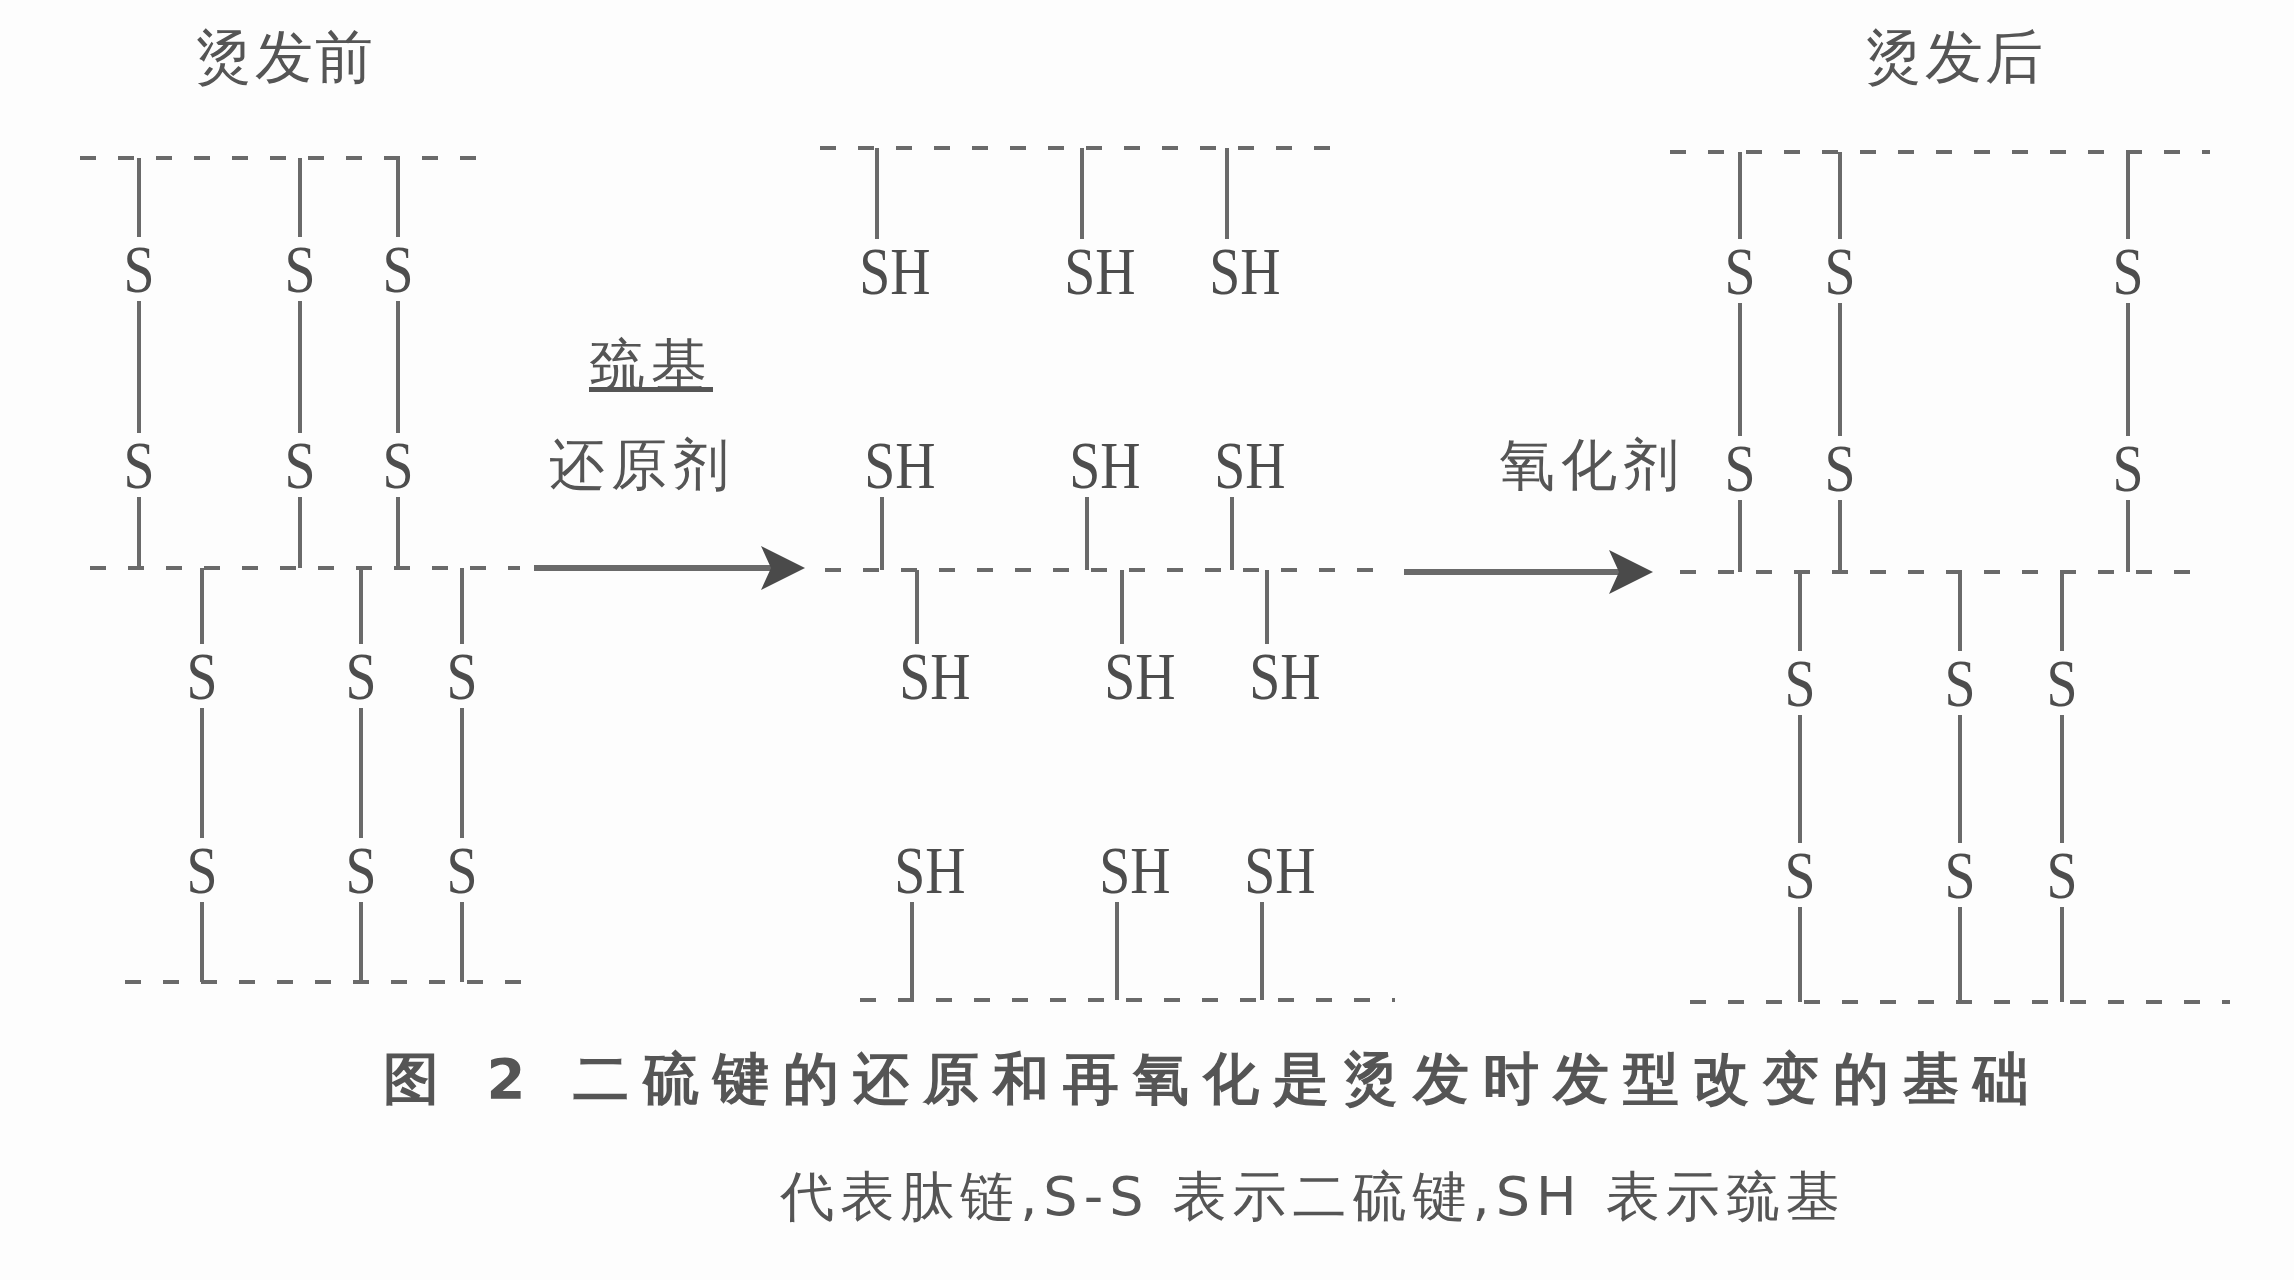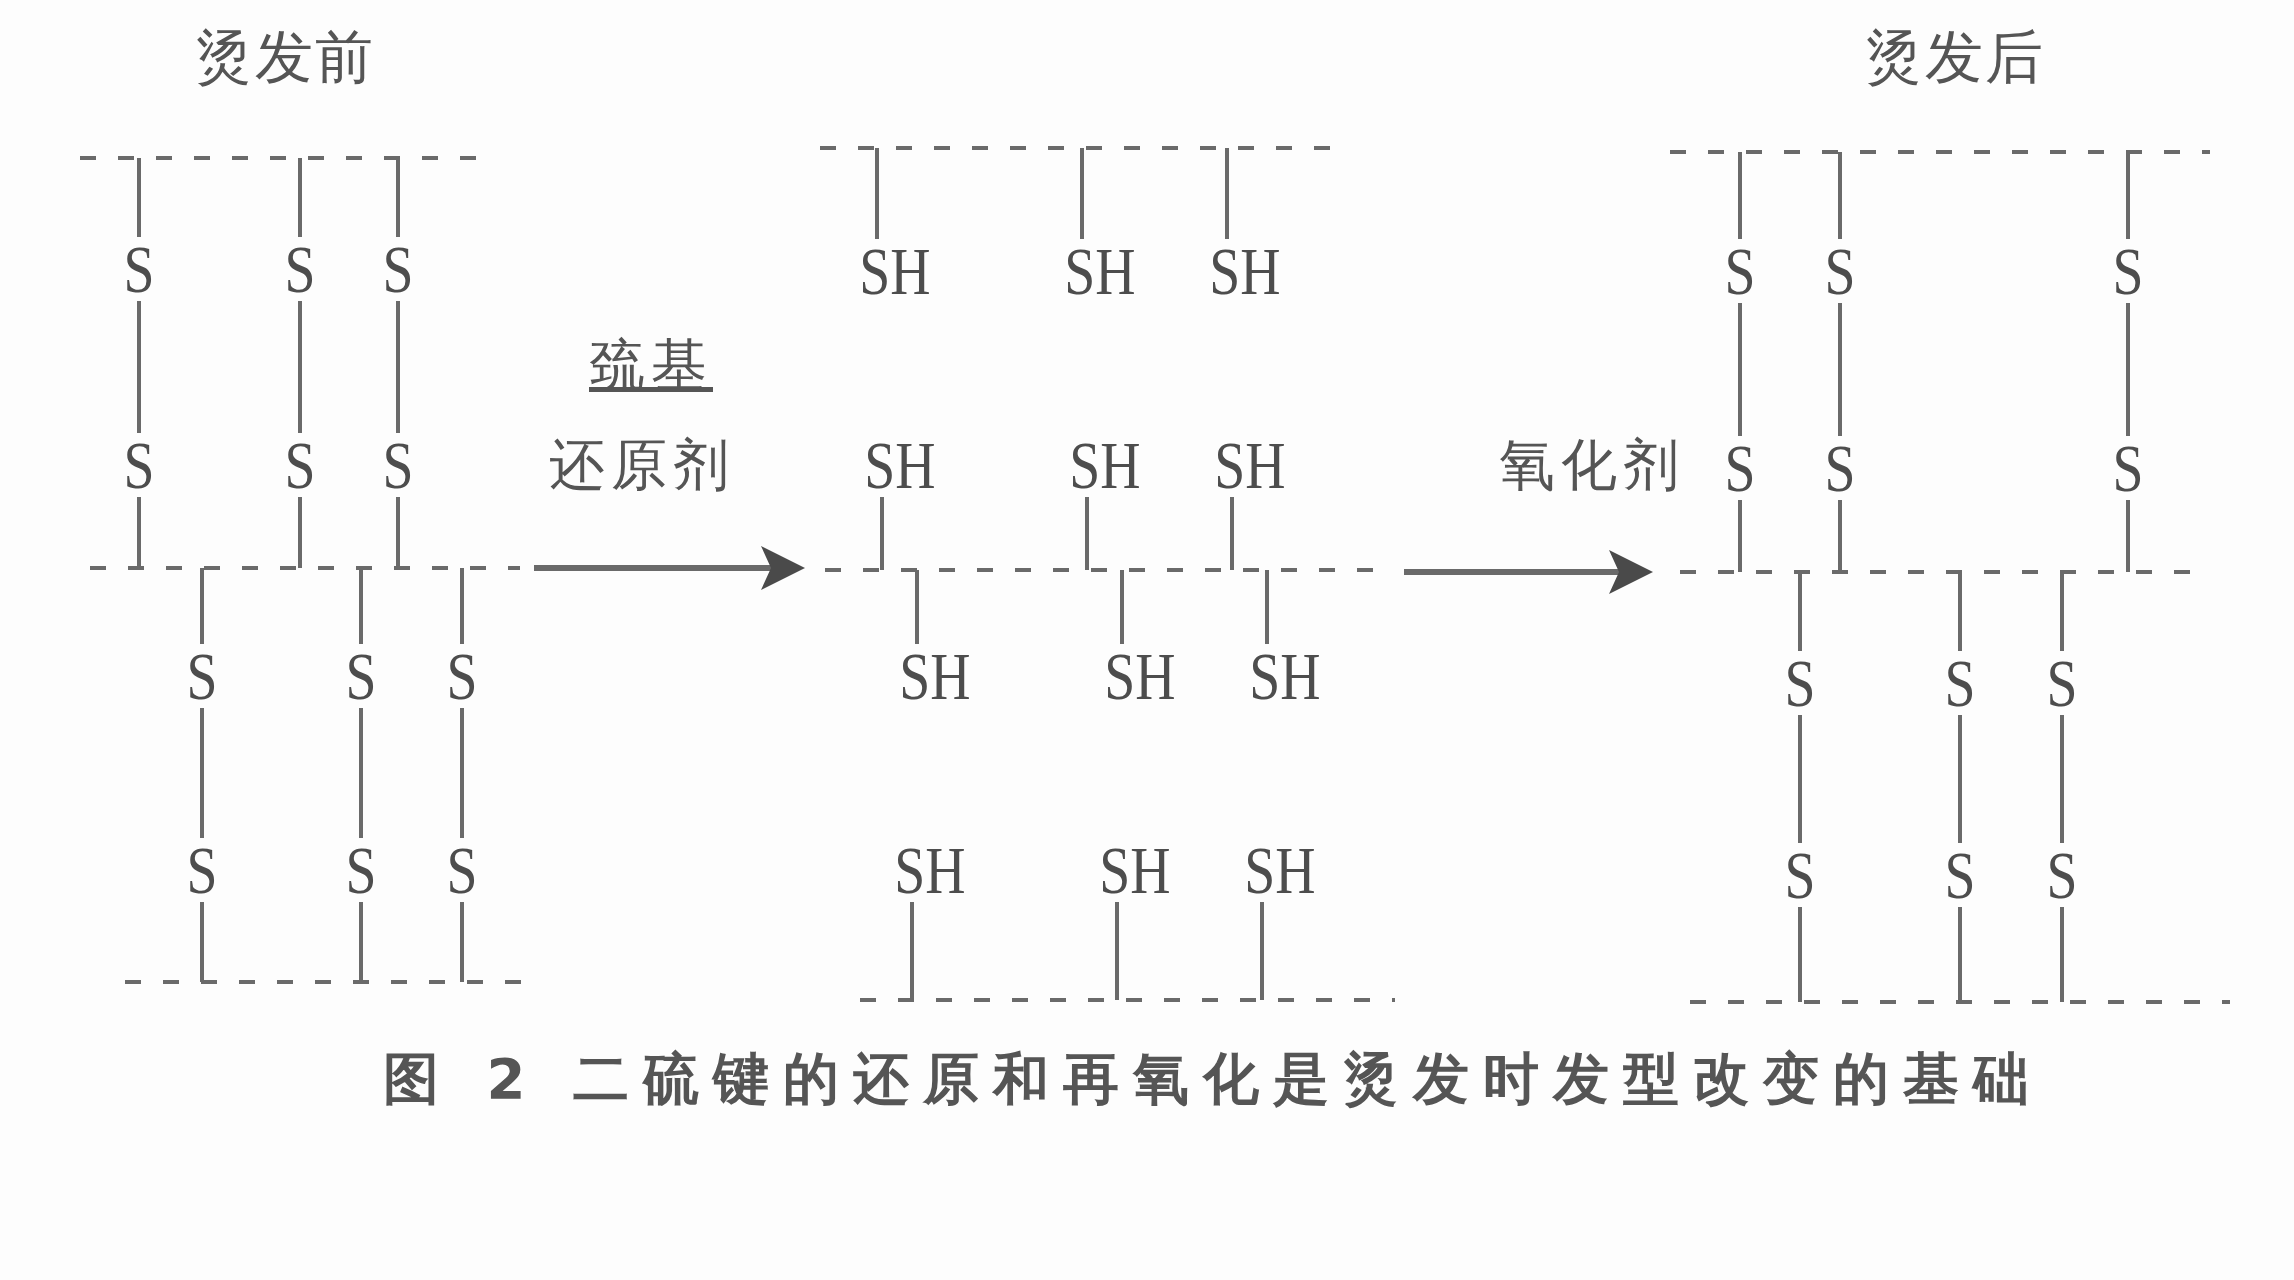--- a/index.html
+++ b/index.html
@@ -124,13 +124,14 @@
       <div class="lbl atom" style="left: 1250px; top: 465px;">SH</div>
       <div class="lbl atom" style="left: 935px; top: 676px;">SH</div>
       <div class="lbl atom" style="left: 1140px; top: 676px;">SH</div>
       <div class="lbl atom" style="left: 1285px; top: 676px;">SH</div>
       <div class="lbl atom" style="left: 930px; top: 870px;">SH</div>
       <div class="lbl atom" style="left: 1135px; top: 870px;">SH</div>
       <div class="lbl atom" style="left: 1280px; top: 870px;">SH</div>
     </div>
 
   <div class="lbl caption1" style="left:1170px; top:1080px;margin-left:43px;">图 2   二硫键的还原和再氧化是烫发时发型改变的基础</div>
+  <div class="lbl caption2" style="left:1313px; top:1197px;">代表肽链,S-S 表示二硫键,SH 表示巯基</div>
 </div>
 
 </body></html>

